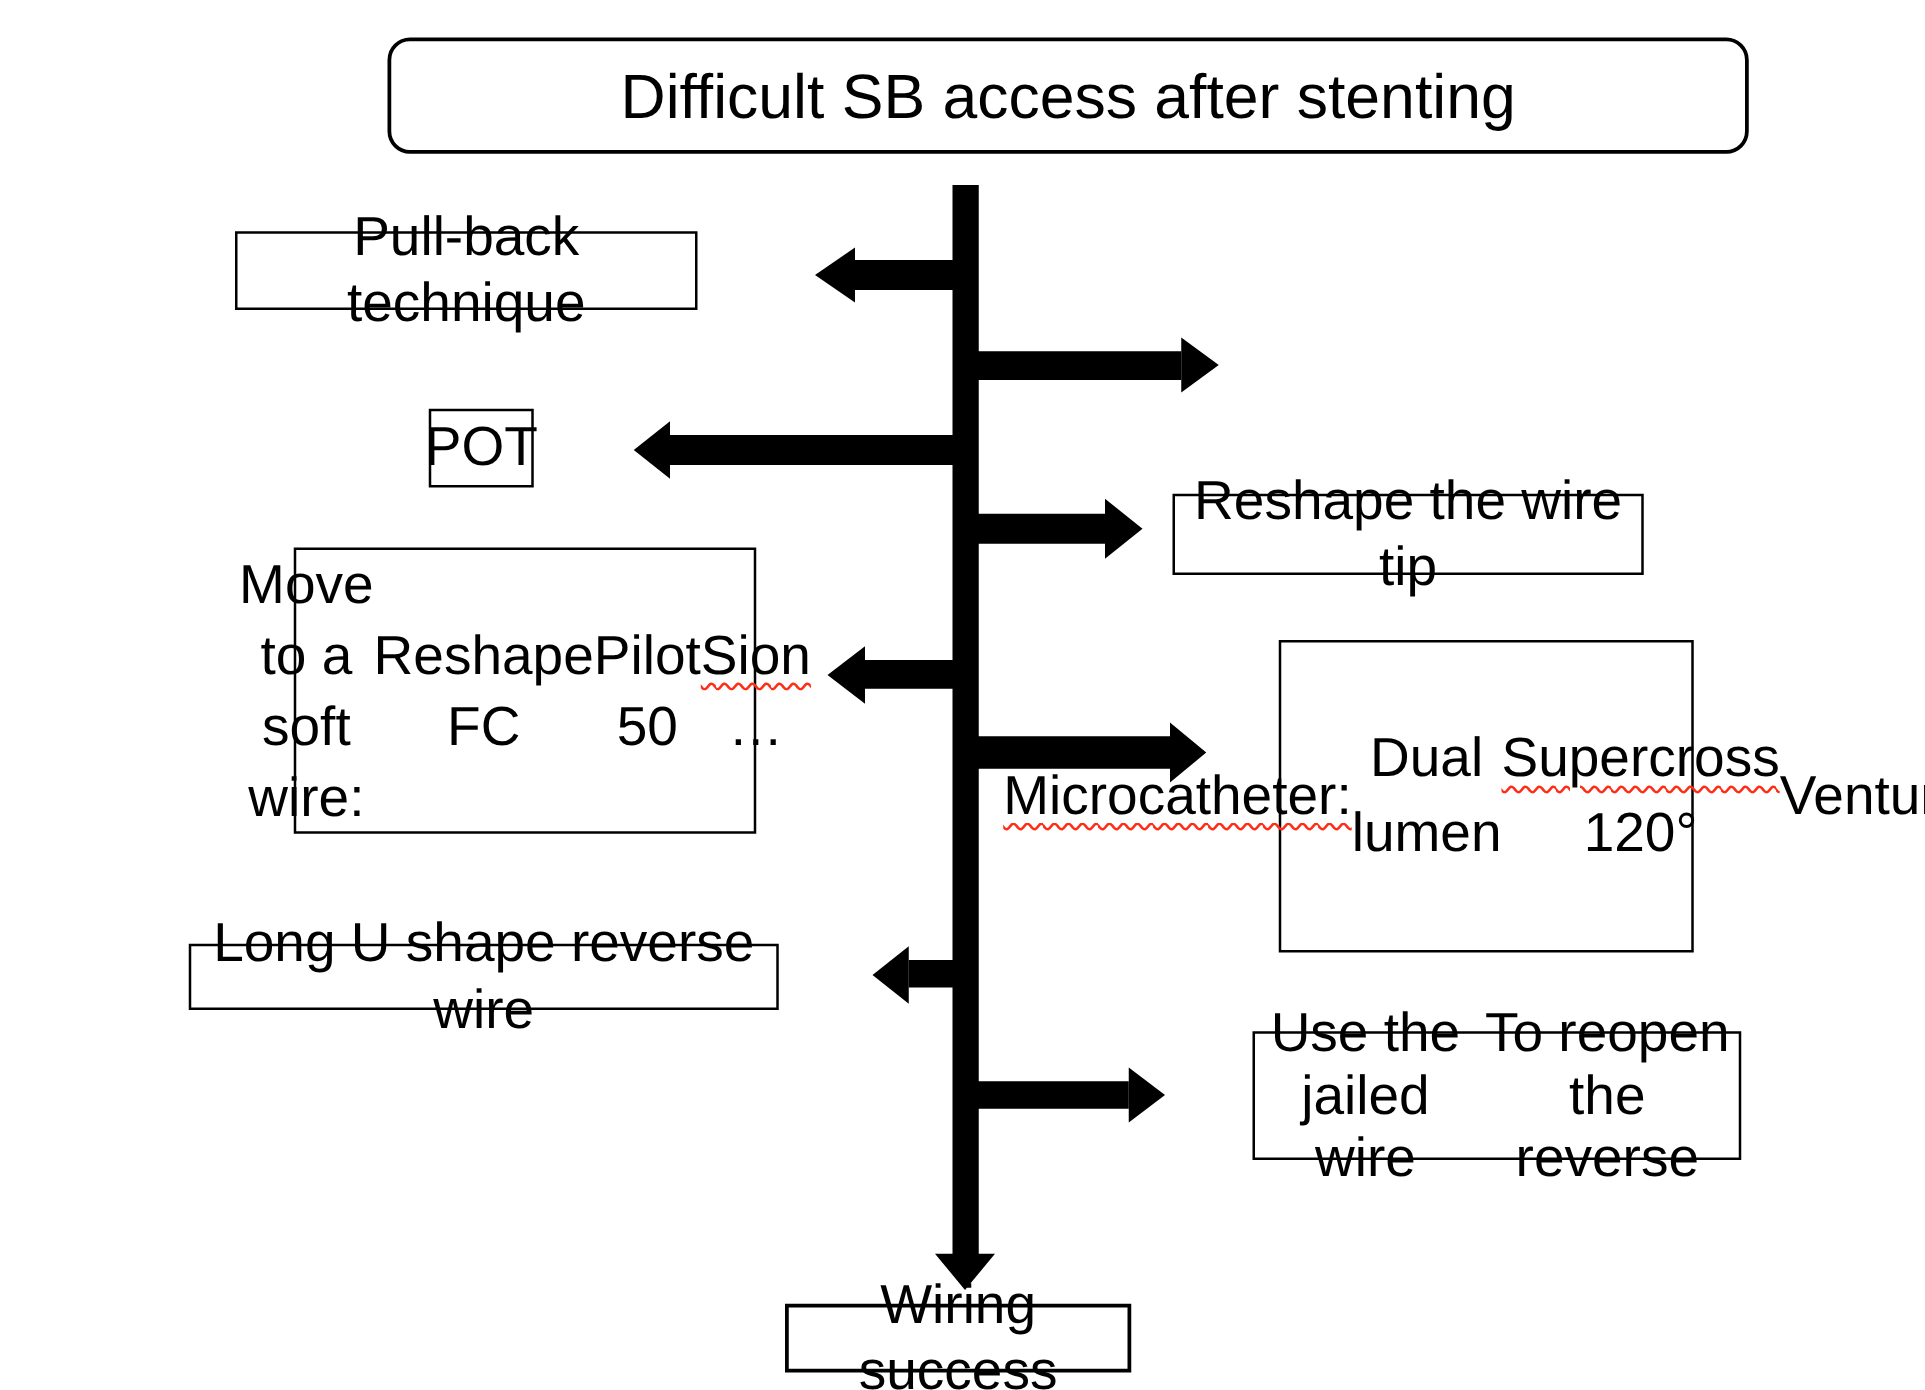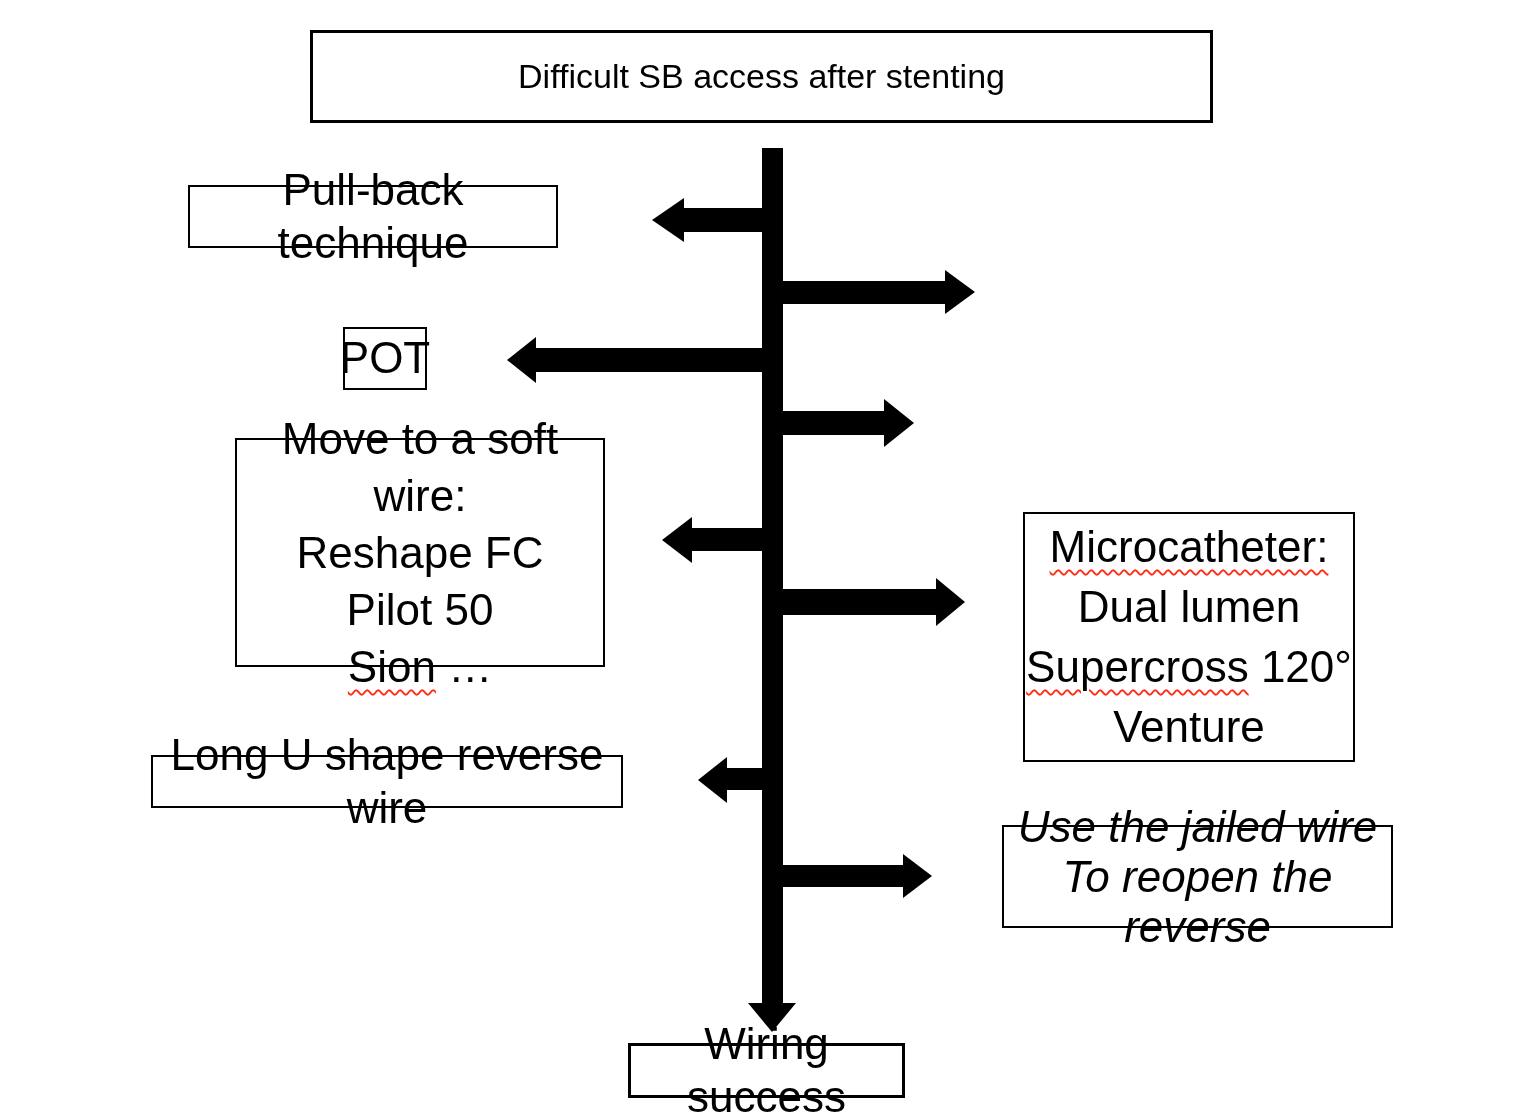--- a/index.html
+++ b/index.html
@@ -23,34 +23,34 @@
     display: flex;
     align-items: center;
     justify-content: center;
     text-align: center;
     font-size: 44px;
     line-height: 1.2;
     color: #000000;
     box-sizing: border-box;
   }
   .box.multi {
-    flex-direction: column;
+    flex-direction: row;
   }
   .misspell {
     text-decoration: underline;
     text-decoration-style: wavy;
     text-decoration-color: #FF2D16;
     text-decoration-thickness: 2px;
     text-underline-offset: 7px;
   }
   .shaft { position: absolute; background: #000000; }
   .head  { position: absolute; width: 0; height: 0; }
 
   
-  #title-box { left: 310px; top: 30px; width: 903px; height: 93px; border-width: 3px; font-size: 34px; }
+  #title-box { left: 310px; top: 30px; width: 1089px; height: 93px; border-width: 3px; font-size: 50px; border-radius: 18px; }
 
   
   #central-line { position: absolute; left: 762px; top: 148px; width: 21px; height: 857px; background: #000000; }
   #down-arrow-head { left: 748px; top: 1003px;
     border-left: 24px solid transparent; border-right: 24px solid transparent; border-top: 29px solid #000000; }
 
   
   #pull-back-shaft { left: 684px; top: 208px; width: 79px; height: 24px; }
   #pull-back-head  { left: 652px; top: 198px;
     border-top: 22px solid transparent; border-bottom: 22px solid transparent; border-right: 32px solid #000000; }
@@ -92,21 +92,21 @@
   #long-u-shaft { left: 727px; top: 768px; width: 36px; height: 22px; }
   #long-u-head  { left: 698px; top: 757px;
     border-top: 23px solid transparent; border-bottom: 23px solid transparent; border-right: 29px solid #000000; }
   #long-u-box { left: 140px; top: 755px; width: 472px; height: 53px; margin-left: 11px; }
 
   
   #jailed-shaft { left: 782px; top: 865px; width: 121px; height: 22px; }
   #jailed-head  { left: 903px; top: 854px;
     border-top: 22px solid transparent; border-bottom: 22px solid transparent; border-left: 29px solid #000000; }
   #jailed-box { left: 1002px; top: 825px; width: 391px; height: 103px; }
-  #jailed-box .line { line-height: 50px; font-style: italic; }
+  #jailed-box .line { line-height: 50px; }
 
   
   #outcome-box { left: 628px; top: 1043px; width: 277px; height: 55px; border-width: 3px; }
 </style>
 </head>
 <body>
 
 <div id="canvas">
 
   <div id="title-box" class="box">
@@ -126,20 +126,23 @@
   <div id="turning-wheel-head" class="head"></div>
 
   <div id="pot-shaft" class="shaft"></div>
   <div id="pot-head" class="head"></div>
   <div id="pot-box" class="box">
     <span>POT</span>
   </div>
 
   <div id="reshape-shaft" class="shaft"></div>
   <div id="reshape-head" class="head"></div>
+  <div id="reshape-box" class="box">
+    <span>Reshape the wire tip</span>
+  </div>
 
   <div id="soft-wire-shaft" class="shaft"></div>
   <div id="soft-wire-head" class="head"></div>
   <div id="soft-wire-box" class="box multi">
     <div class="line">Move to a soft wire:</div>
     <div class="line">Reshape FC</div>
     <div class="line">Pilot 50</div>
     <div class="line"><span class="misspell">Sion</span><span> …</span></div>
   </div>
 

